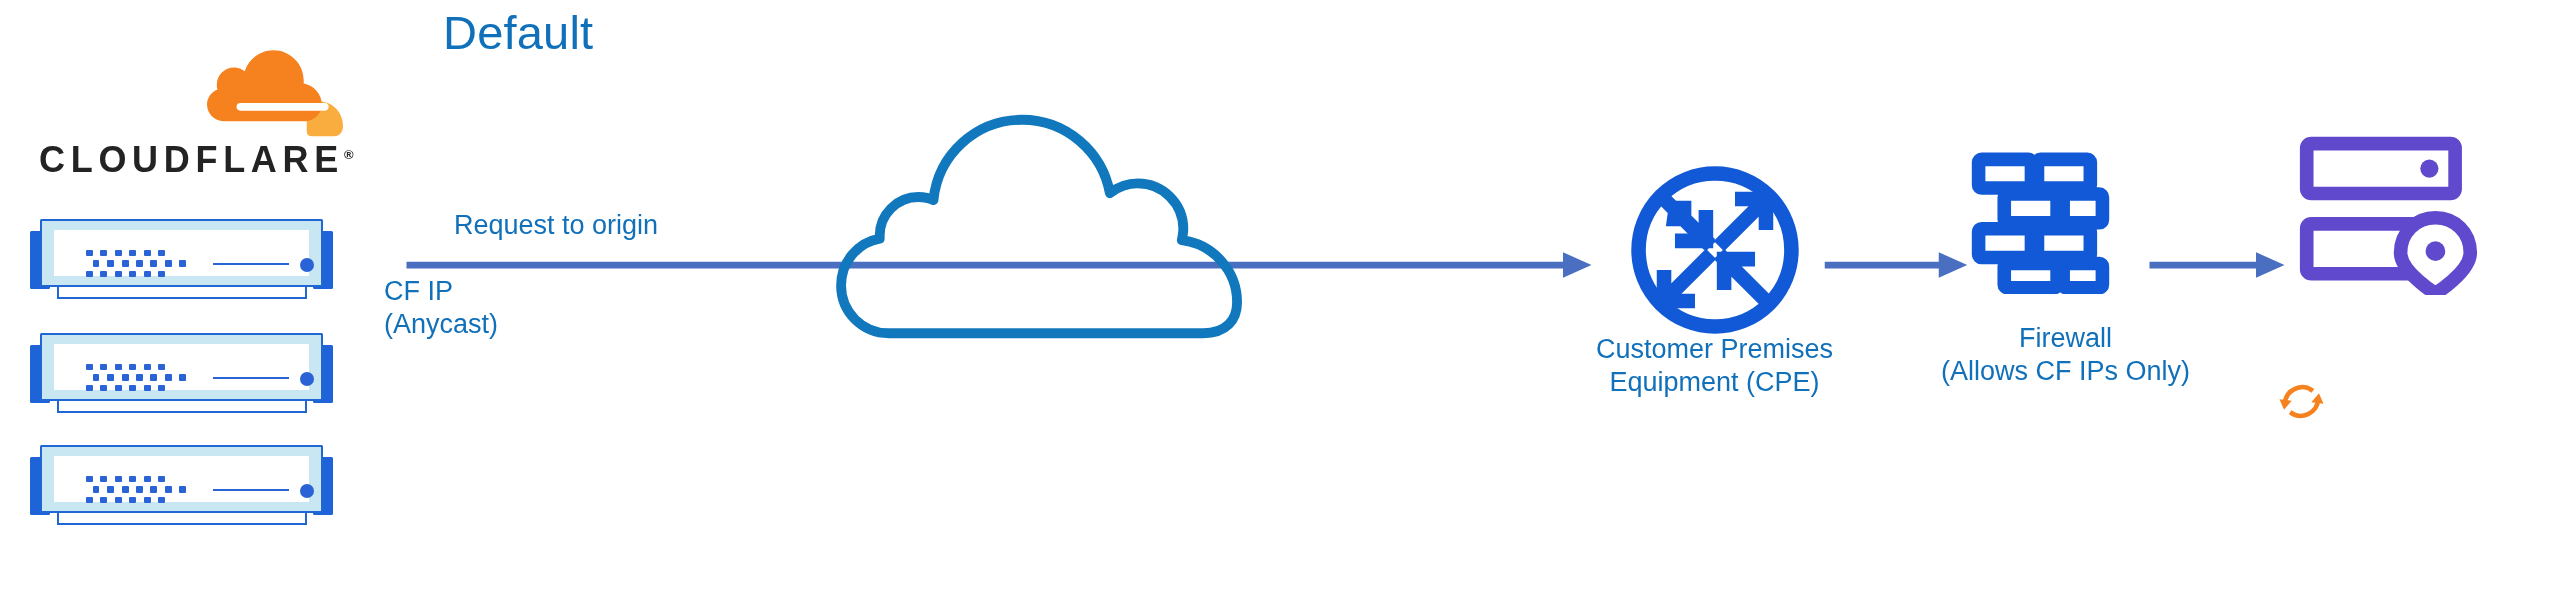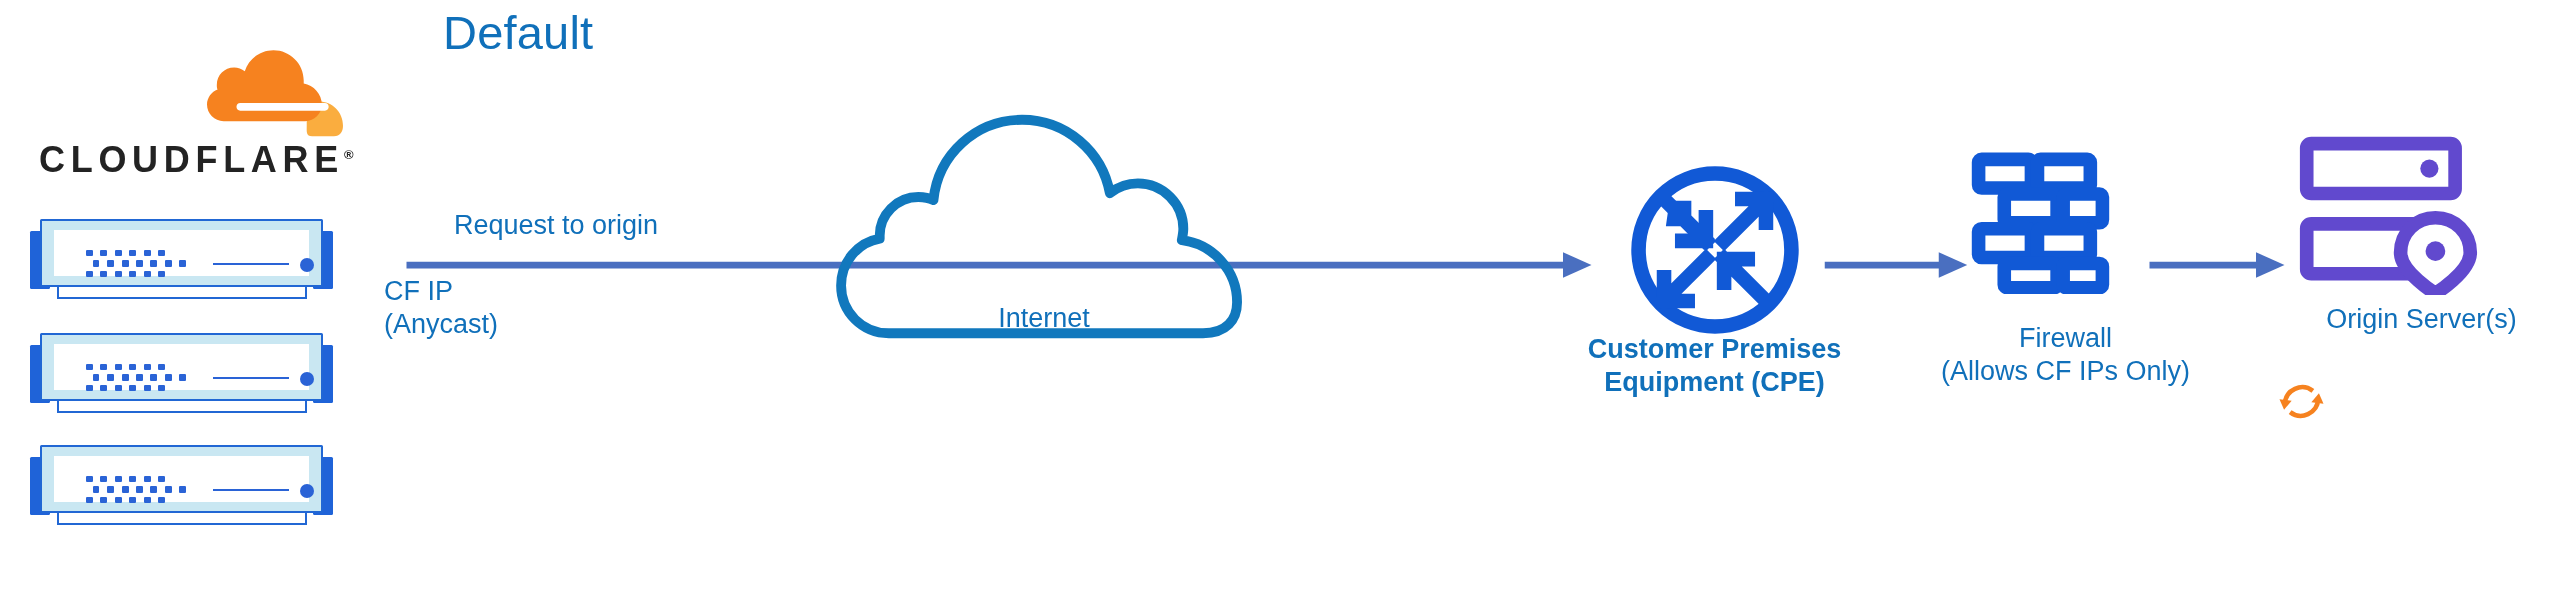--- a/index.html
+++ b/index.html
@@ -326,37 +326,36 @@
 
   <div id="internet-cloud">
     <svg width="424" height="235" viewBox="0 0 560 310" aria-hidden="true">
       <path d="M75 300 C40 300 12 272 12 237 C12 206 34 180 63 175 C63 174 63 172 63 171
                C63 143 86 120 114 120 C121 120 128 121 134 124
                C140 64 190 18 251 18 C309 18 357 60 367 115
                C377 107 390 102 404 102 C437 102 464 129 464 162 C464 167 463 172 462 177
                C503 182 535 217 535 259 C535 282 521 300 490 300 Z" fill="none" stroke="#1178bd" stroke-width="13" stroke-linejoin="round"></path>
     </svg>
   </div>
-  <div id="internet-cloud-label">Internet</div>
 
   <div style="position:absolute; left:1624px; top:159px; width:182px; height:182px;">
     <svg width="182" height="182" viewBox="0 0 100 100" aria-hidden="true">
       <circle cx="50" cy="50" r="42" fill="none" stroke="#1159d6" stroke-width="8"></circle>
 
       <path d="M24 22 L36 22 L36 30 L49 43 L43 49 L30 36 L22 36 Z" fill="#1159d6" transform="translate(1,1)"></path>
       <path d="M22 22 L45 45 M45 45 L45 32 M45 45 L32 45" fill="none" stroke="#1159d6" stroke-width="8" stroke-linecap="square"></path>
 
       <path d="M55 45 L78 22 M78 22 L65 22 M78 22 L78 35" fill="none" stroke="#1159d6" stroke-width="8" stroke-linecap="square"></path>
 
       <path d="M45 55 L22 78 M22 78 L35 78 M22 78 L22 65" fill="none" stroke="#1159d6" stroke-width="8" stroke-linecap="square"></path>
 
       <path d="M78 78 L55 55 M55 55 L55 68 M55 55 L68 55" fill="none" stroke="#1159d6" stroke-width="8" stroke-linecap="square"></path>
     </svg>
   </div>
-  <div class="node-label" style="left:1548px; top:333px; width:333px;font-weight:bold;">Customer Premises
+  <div class="node-label" style="left:1548px; top:333px; width:333px;">Customer Premises
 Equipment (CPE)</div>
 
   <div class="flow-arrow" style="left:1824px; top:250px; width:144px; height:30px;">
     <svg width="144" height="30" viewBox="0 0 190 40" aria-hidden="true">
       <line x1="0" y1="20" x2="158" y2="20" stroke="#4a6fc0" stroke-width="9"></line>
       <polygon points="190,20 152,3 152,37" fill="#4a6fc0"></polygon>
     </svg>
   </div>
 
   <div style="position:absolute; left:1965px; top:150px; width:151px; height:144px;">
@@ -391,21 +390,20 @@
     <svg width="182" height="159" viewBox="0 0 120 105" aria-hidden="true">
       <g fill="none" stroke="#6149ce" stroke-width="9" stroke-linejoin="round">
         <rect x="5" y="5" width="98" height="33" rx="3"></rect>
         <path d="M91 58 L8 58 a3 3 0 0 0 -3 3 L5 88 a3 3 0 0 0 3 3 L88 91"></path>
       </g>
       <circle cx="86" cy="21.5" r="6" fill="#6149ce"></circle>
       <path d="M90 54 C77 54 67 64 67 77 C67 90 90 104 90 104 C90 104 113 90 113 77 C113 64 103 54 90 54 Z" fill="#ffffff" stroke="#6149ce" stroke-width="9" stroke-linejoin="round"></path>
       <circle cx="90" cy="76" r="6.5" fill="#6149ce"></circle>
     </svg>
   </div>
-  <div class="node-label" style="left:2270px; top:303px; width:303px;">Origin Server(s)</div>
 
   <div id="cloudflared-note">
     <div id="cloudflared-icon">
       <svg width="47" height="47" viewBox="0 0 62 62" aria-hidden="true">
         <g fill="none" stroke="#f6821f" stroke-width="6" stroke-linecap="butt">
           <path d="M9 34 A23 23 0 0 1 46 17"></path>
           <path d="M53 28 A23 23 0 0 1 16 45"></path>
         </g>
         <polygon points="2,28 18,30 8,42" fill="#f6821f"></polygon>
         <polygon points="60,34 44,32 54,20" fill="#f6821f"></polygon>

